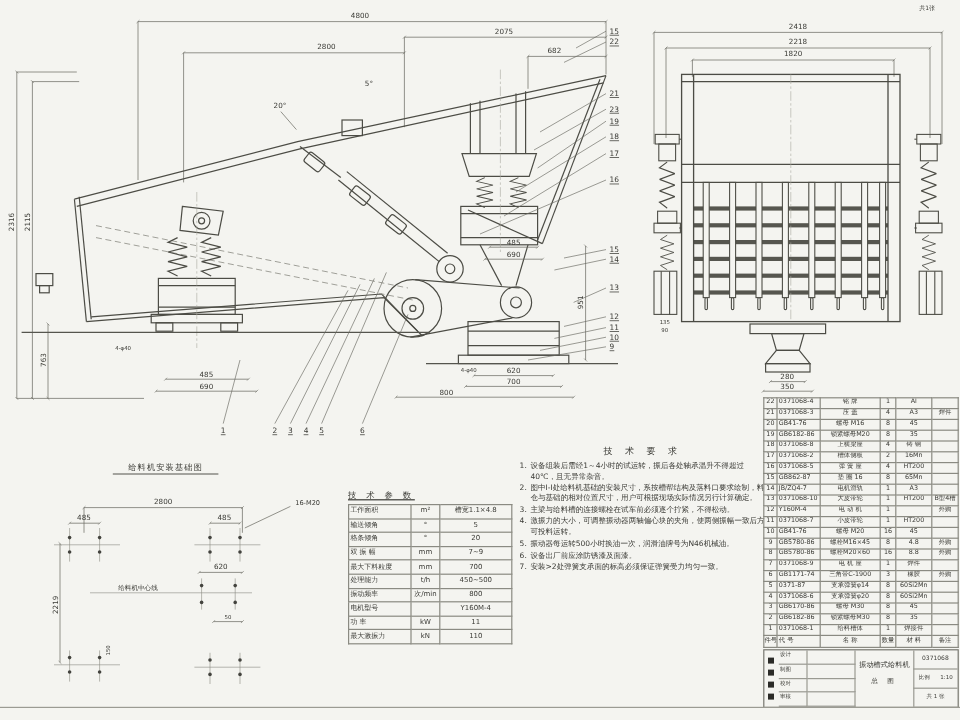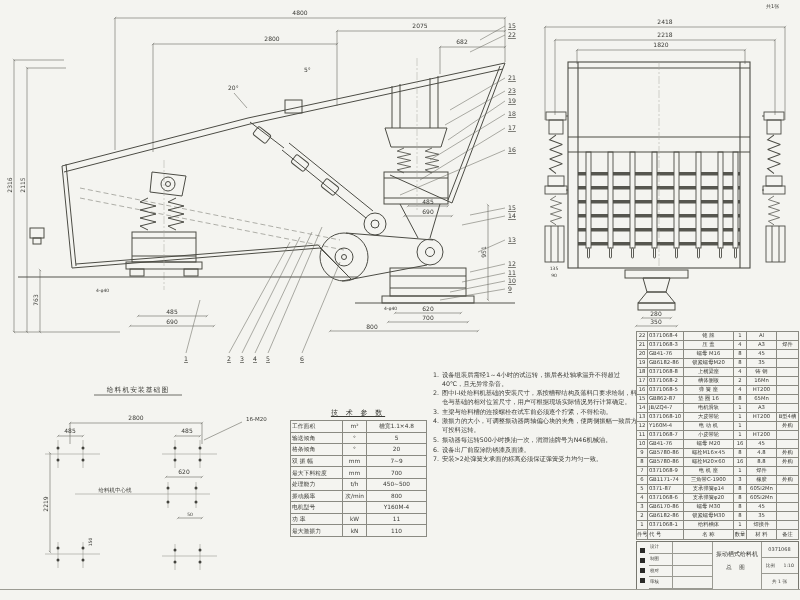--- a/index.html
+++ b/index.html
@@ -8,21 +8,21 @@
   svg{position:absolute;overflow:visible;}
   svg text{font-family:"DejaVu Sans",sans-serif;fill:#3a3a35;}
   .dim{font-size:6px;}
   .sm{font-size:4.5px;}
   .balloon{font-size:6.2px;text-decoration:underline;}
   .vtitle{font-size:6.8px;letter-spacing:1px;}
   .lbl{font-size:5.5px;}
 
   
   .params{position:absolute;left:290px;top:408px;width:136px;}
-  .params .t{font-size:7px;text-align:center;letter-spacing:3px;text-decoration:underline;margin-bottom:2px;font-family:Liberation Serif, serif;}
+  .params .t{font-size:7px;text-align:left;letter-spacing:3px;text-decoration:underline;margin-bottom:2px;}
   .params table{border-collapse:collapse;width:100%;table-layout:fixed;}
   .params td{border:1px solid #8a8a82;font-size:5.8px;height:10.6px;padding:0 1px;
              overflow:hidden;white-space:nowrap;text-align:center;line-height:10px;}
   .params td:first-child{text-align:left;}
 
   
   .req{position:absolute;left:433px;top:371px;width:205px;}
   .req .t{font-size:7.5px;text-align:center;letter-spacing:4px;margin-bottom:4px;}
   .req-item{display:flex;font-size:6.3px;line-height:1.38;margin-bottom:1px;}
   .req-item .num{width:9px;flex:none;}
@@ -462,20 +462,21 @@
           <tr>
             <td>最大激振力</td>
             <td>kN</td>
             <td>110</td>
           </tr>
         </tbody>
     </table>
   </div>
 
   <div class="req">
+    <div class="t">技 术 要 求</div>
     <div>
         <div class="req-item">
           <span class="num">1.</span>
           <span>设备组装后需经1～4小时的试运转，振后各处轴承温升不得超过40℃，且无异常杂音。</span>
         </div>
         <div class="req-item">
           <span class="num">2.</span>
           <span>图中Ⅰ-Ⅰ处给料机基础的安装尺寸，系按槽帮结构及落料口要求绘制，料仓与基础的相对位置尺寸，用户可根据现场实际情况另行计算确定。</span>
         </div>
         <div class="req-item">

